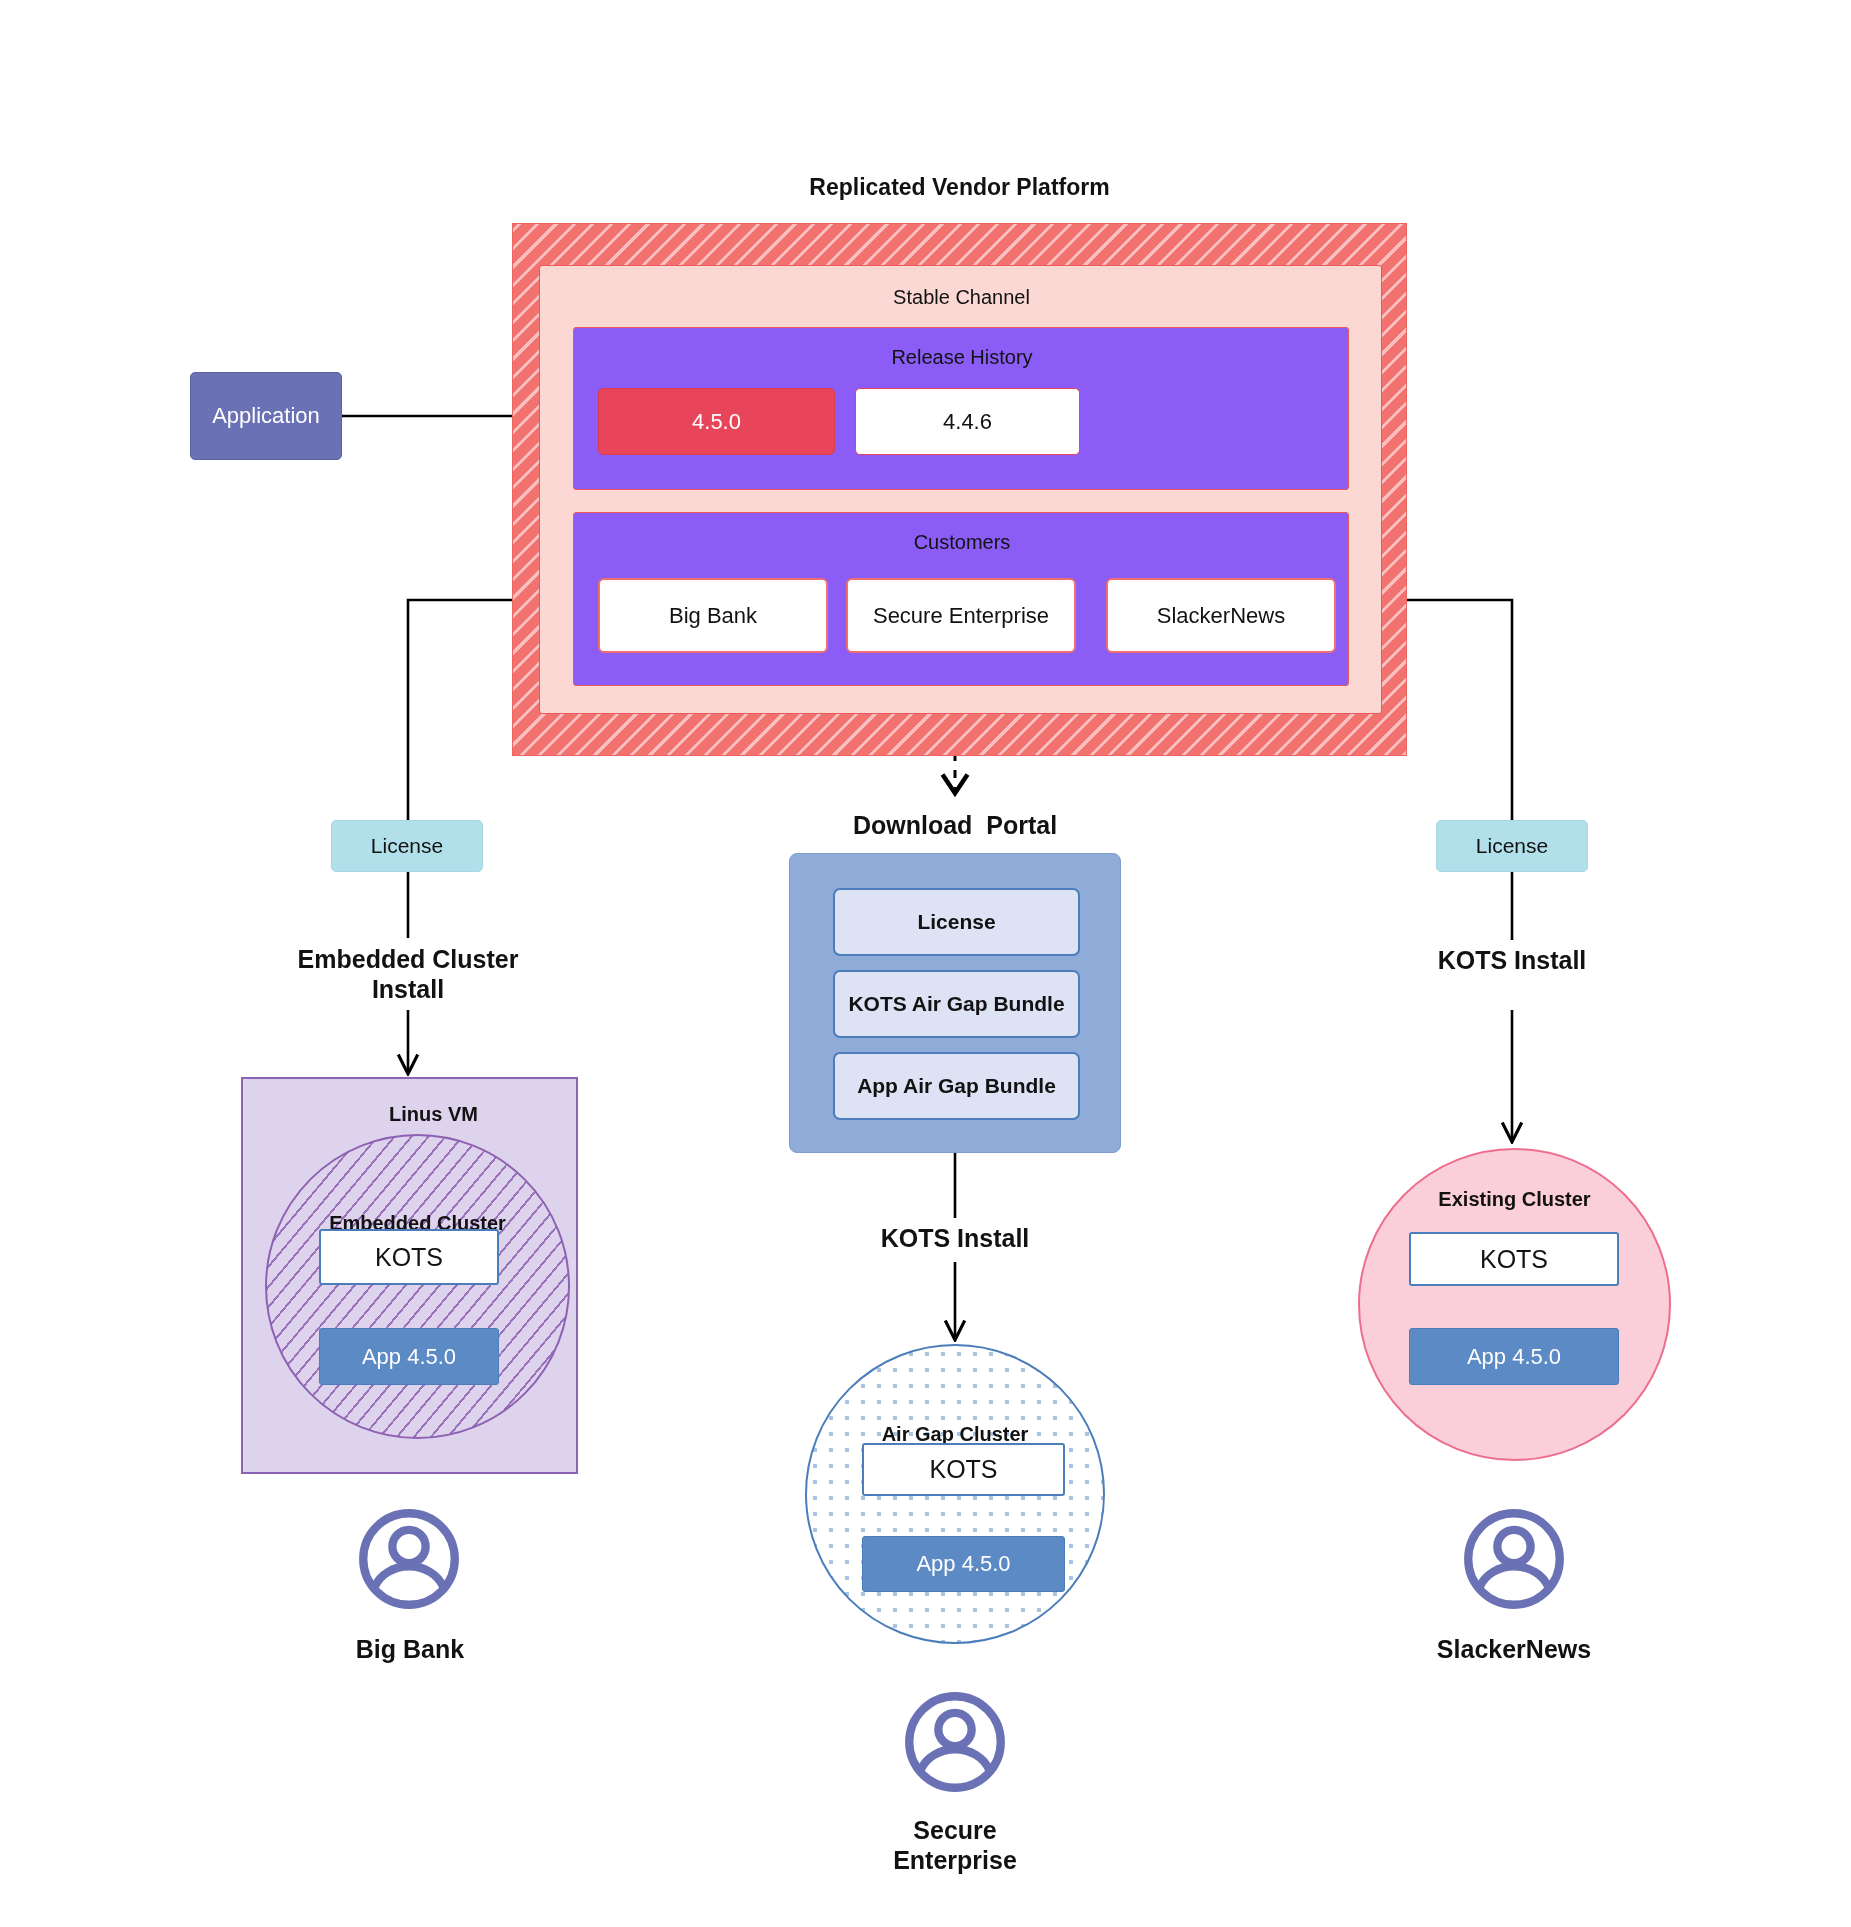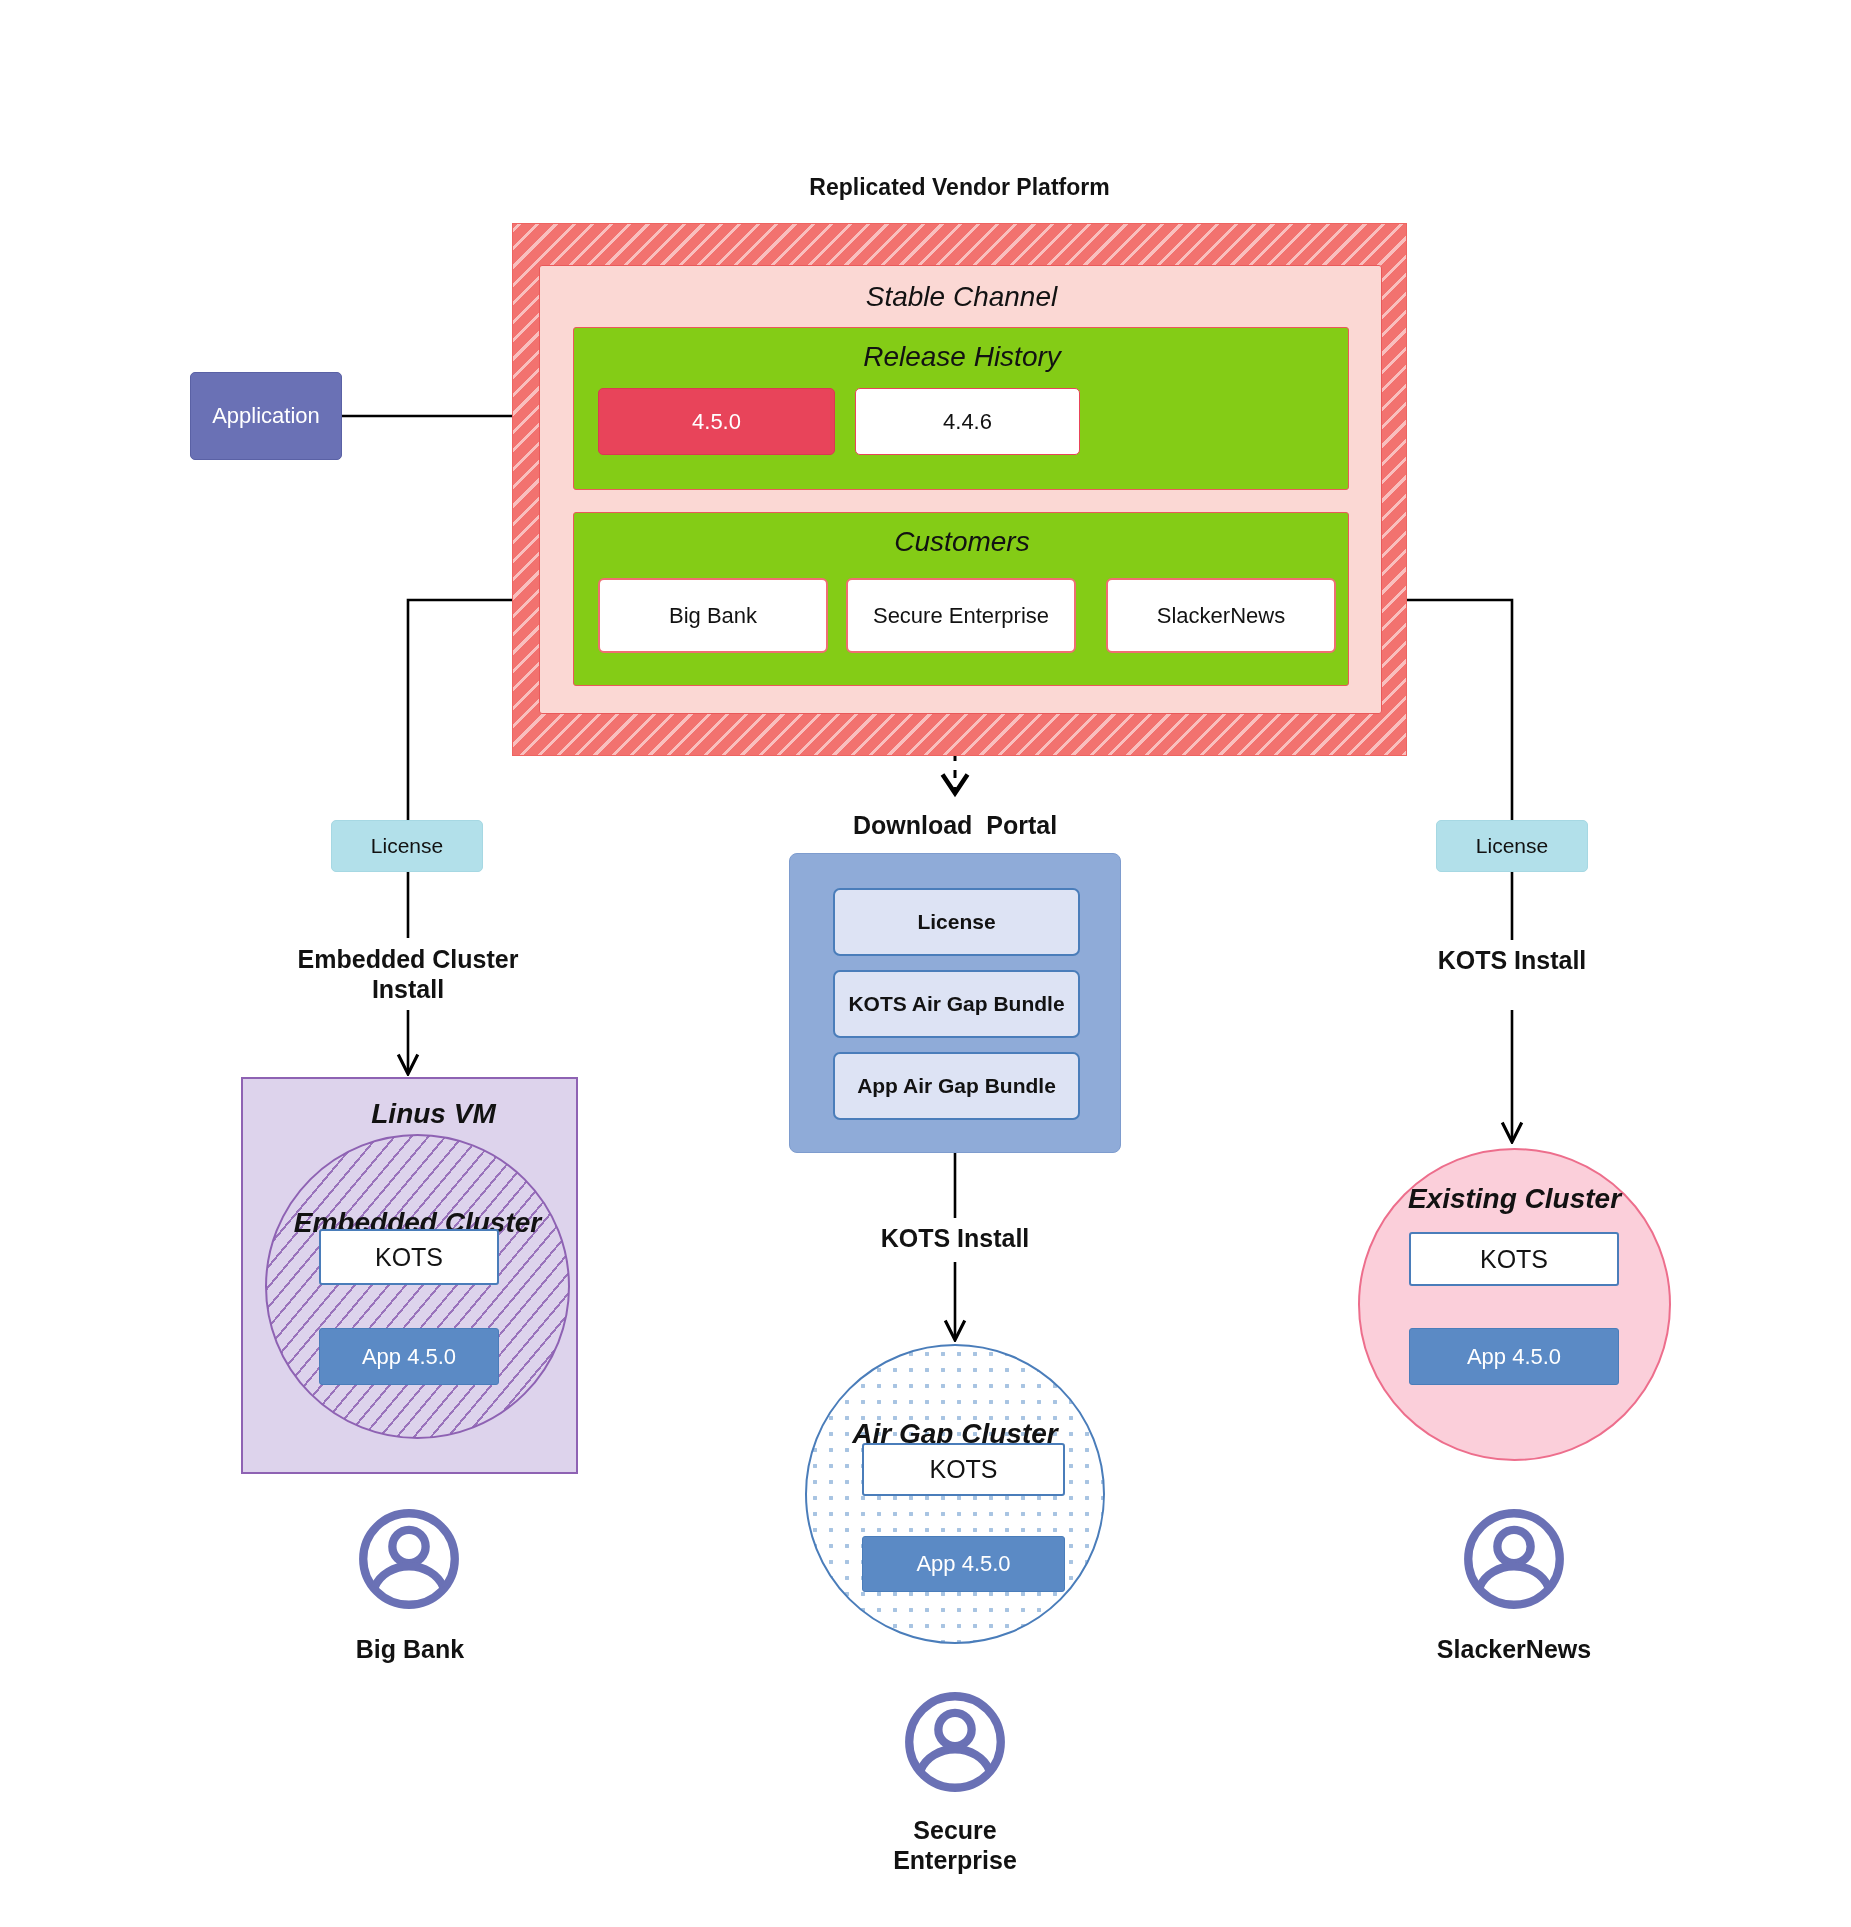--- a/index.html
+++ b/index.html
@@ -24,41 +24,41 @@
   
   .lbl {
     color: #121212;
     font-size: 22px;
     line-height: 1.22;
     white-space: pre;
   }
   .lbl-bold { font-weight: bold; }
   .lbl-title { font-size: 23px; font-weight: bold; }
   .lbl-big { font-size: 25px; font-weight: bold; }
-  .lbl-sm { font-size: 28px; font-style: italic; }
+  .lbl-sm { font-size: 20px; }
 
   
   #platform-outer {
     left: 512px; top: 223px; width: 895px; height: 533px;
     background-color: #f2726f;
     background-image: repeating-linear-gradient(
       -45deg,
       rgba(255,255,255,0.55) 0px, rgba(255,255,255,0.55) 3px,
       rgba(0,0,0,0) 3px, rgba(0,0,0,0) 13px
     );
     border: 1px solid #ee6461;
   }
   #channel-box {
     left: 26px; top: 41px; width: 843px; height: 449px;
     background: #fbd8d4;
     border: 1px solid #e9595a;
     border-radius: 3px;
   }
   .inner-band {
-    background: #84cc16;
+    background: #8b5cf6;
     border: 1px solid #e9595a;
     border-radius: 3px;
   }
   #release-band { left: 33px; top: 61px; width: 776px; height: 163px; }
   #customers-band { left: 33px; top: 246px; width: 776px; height: 174px; }
 
   
   .pill {
     border-radius: 5px;
     font-size: 22px;

